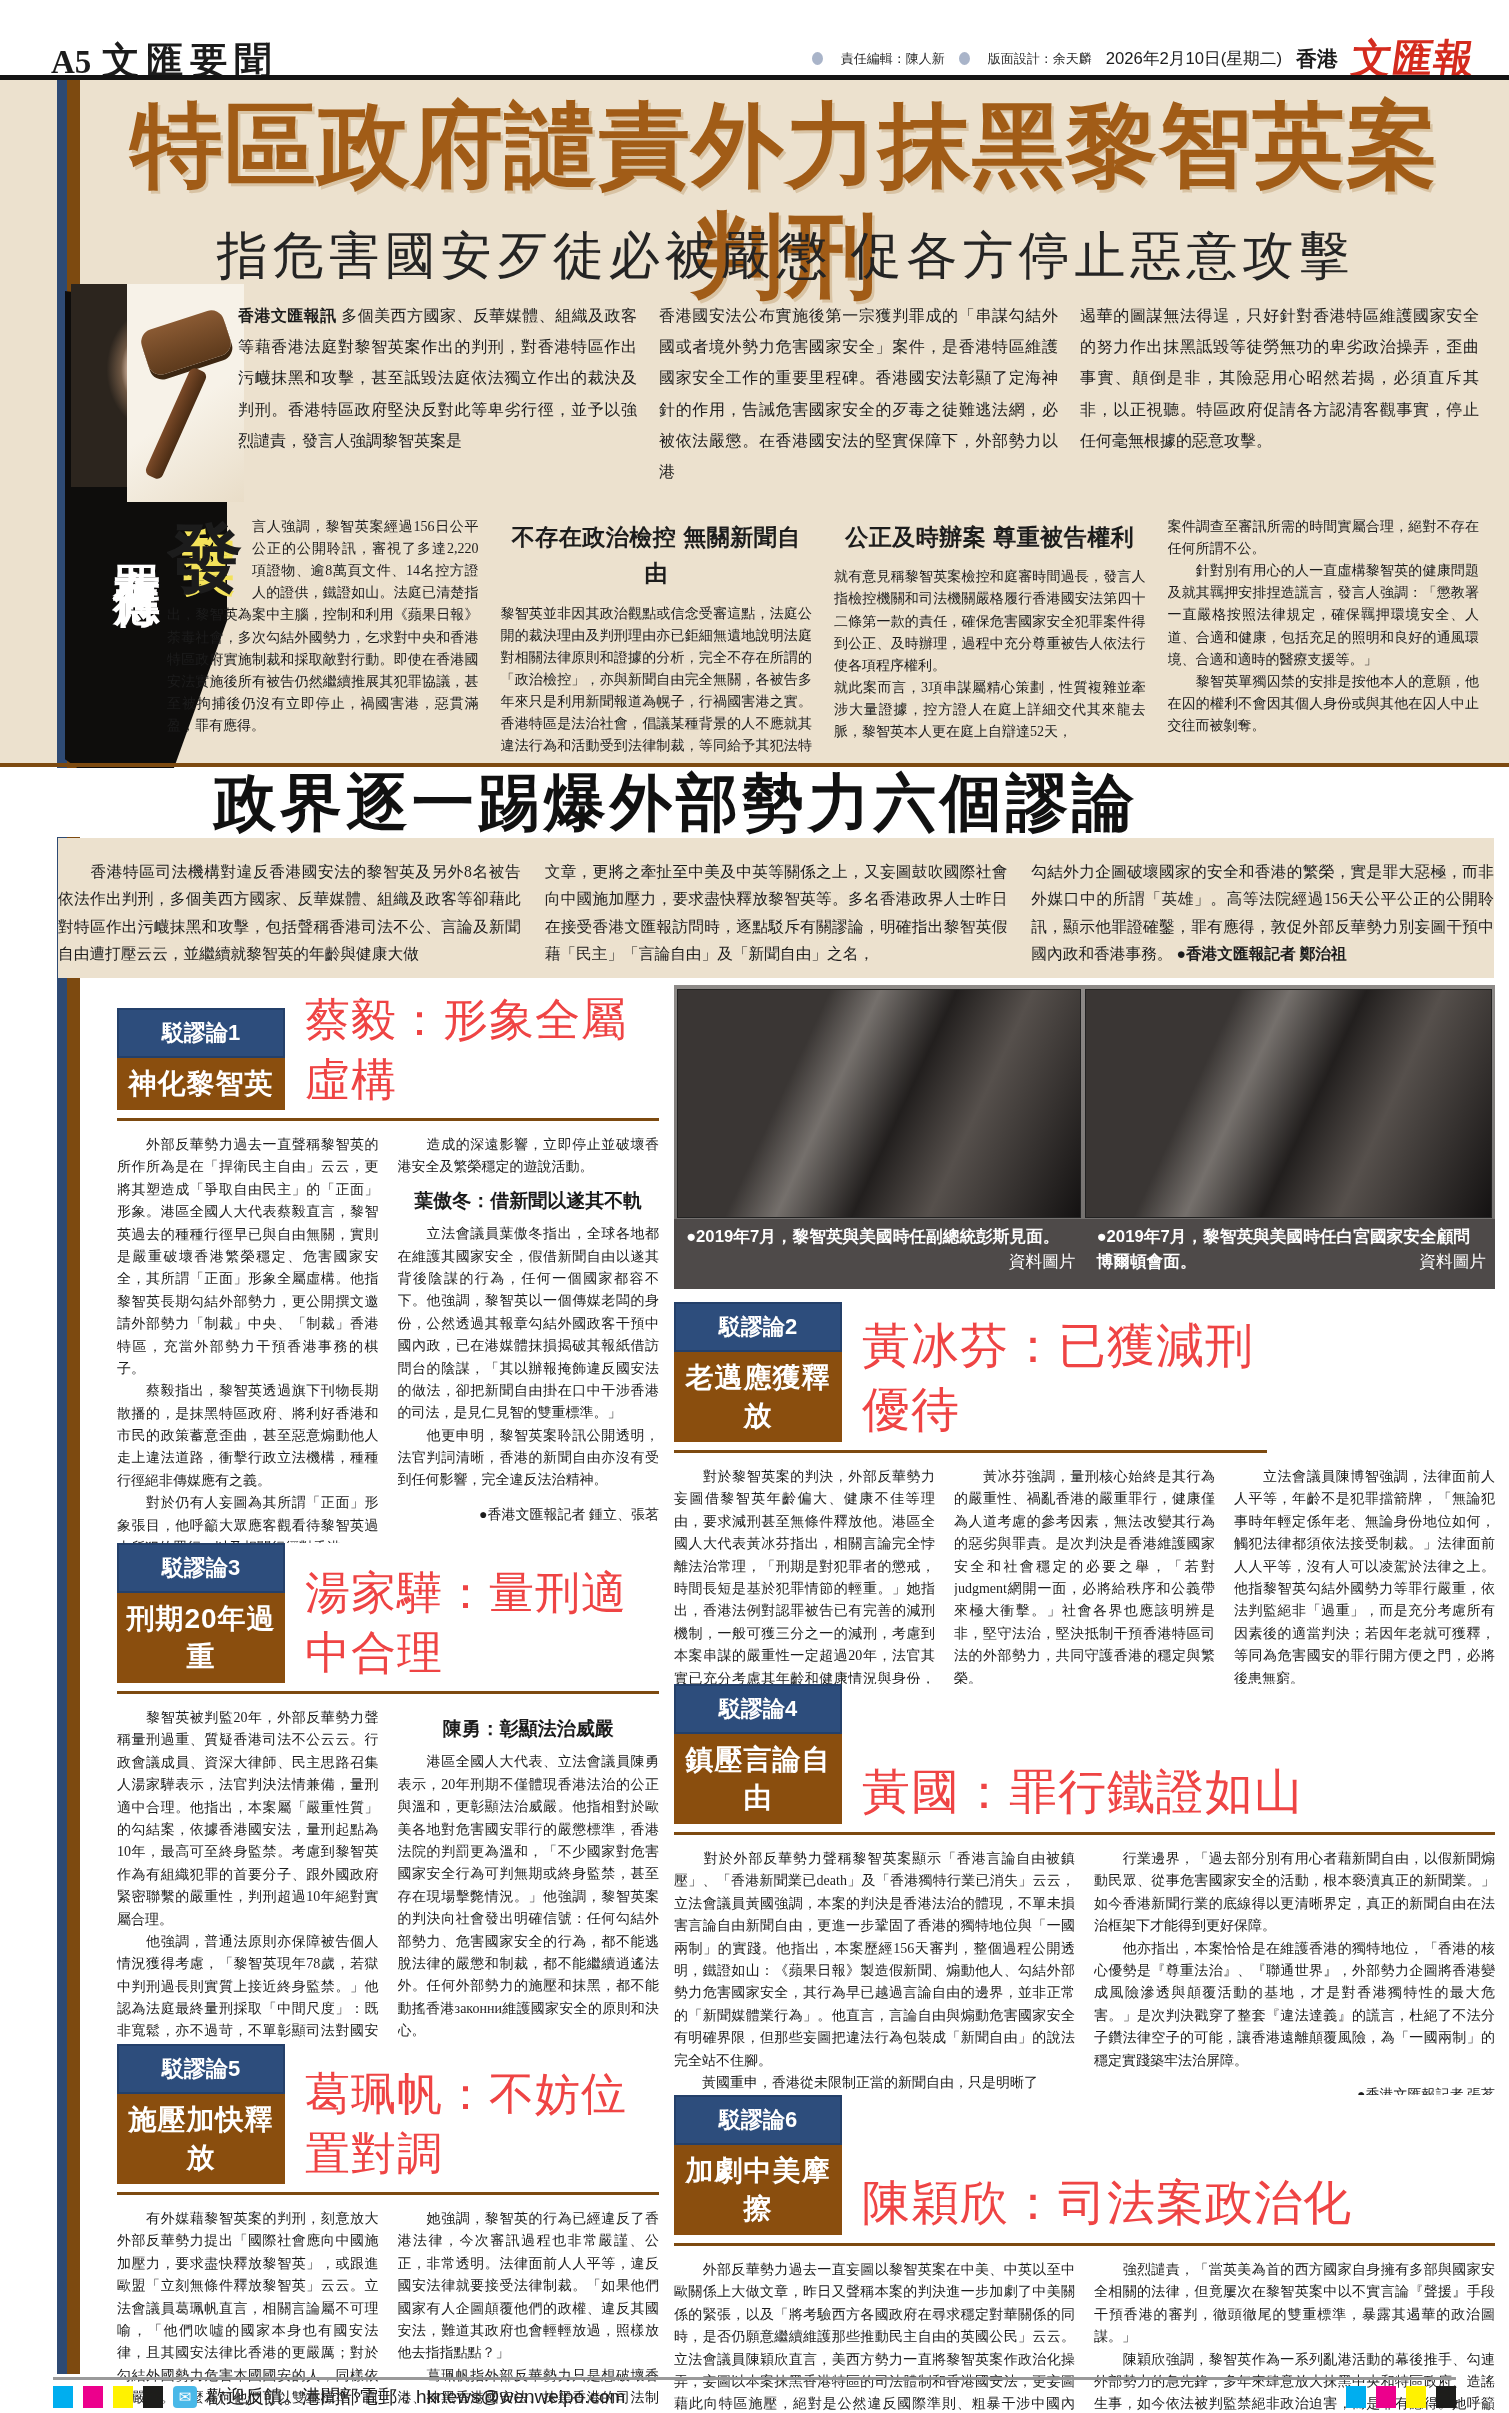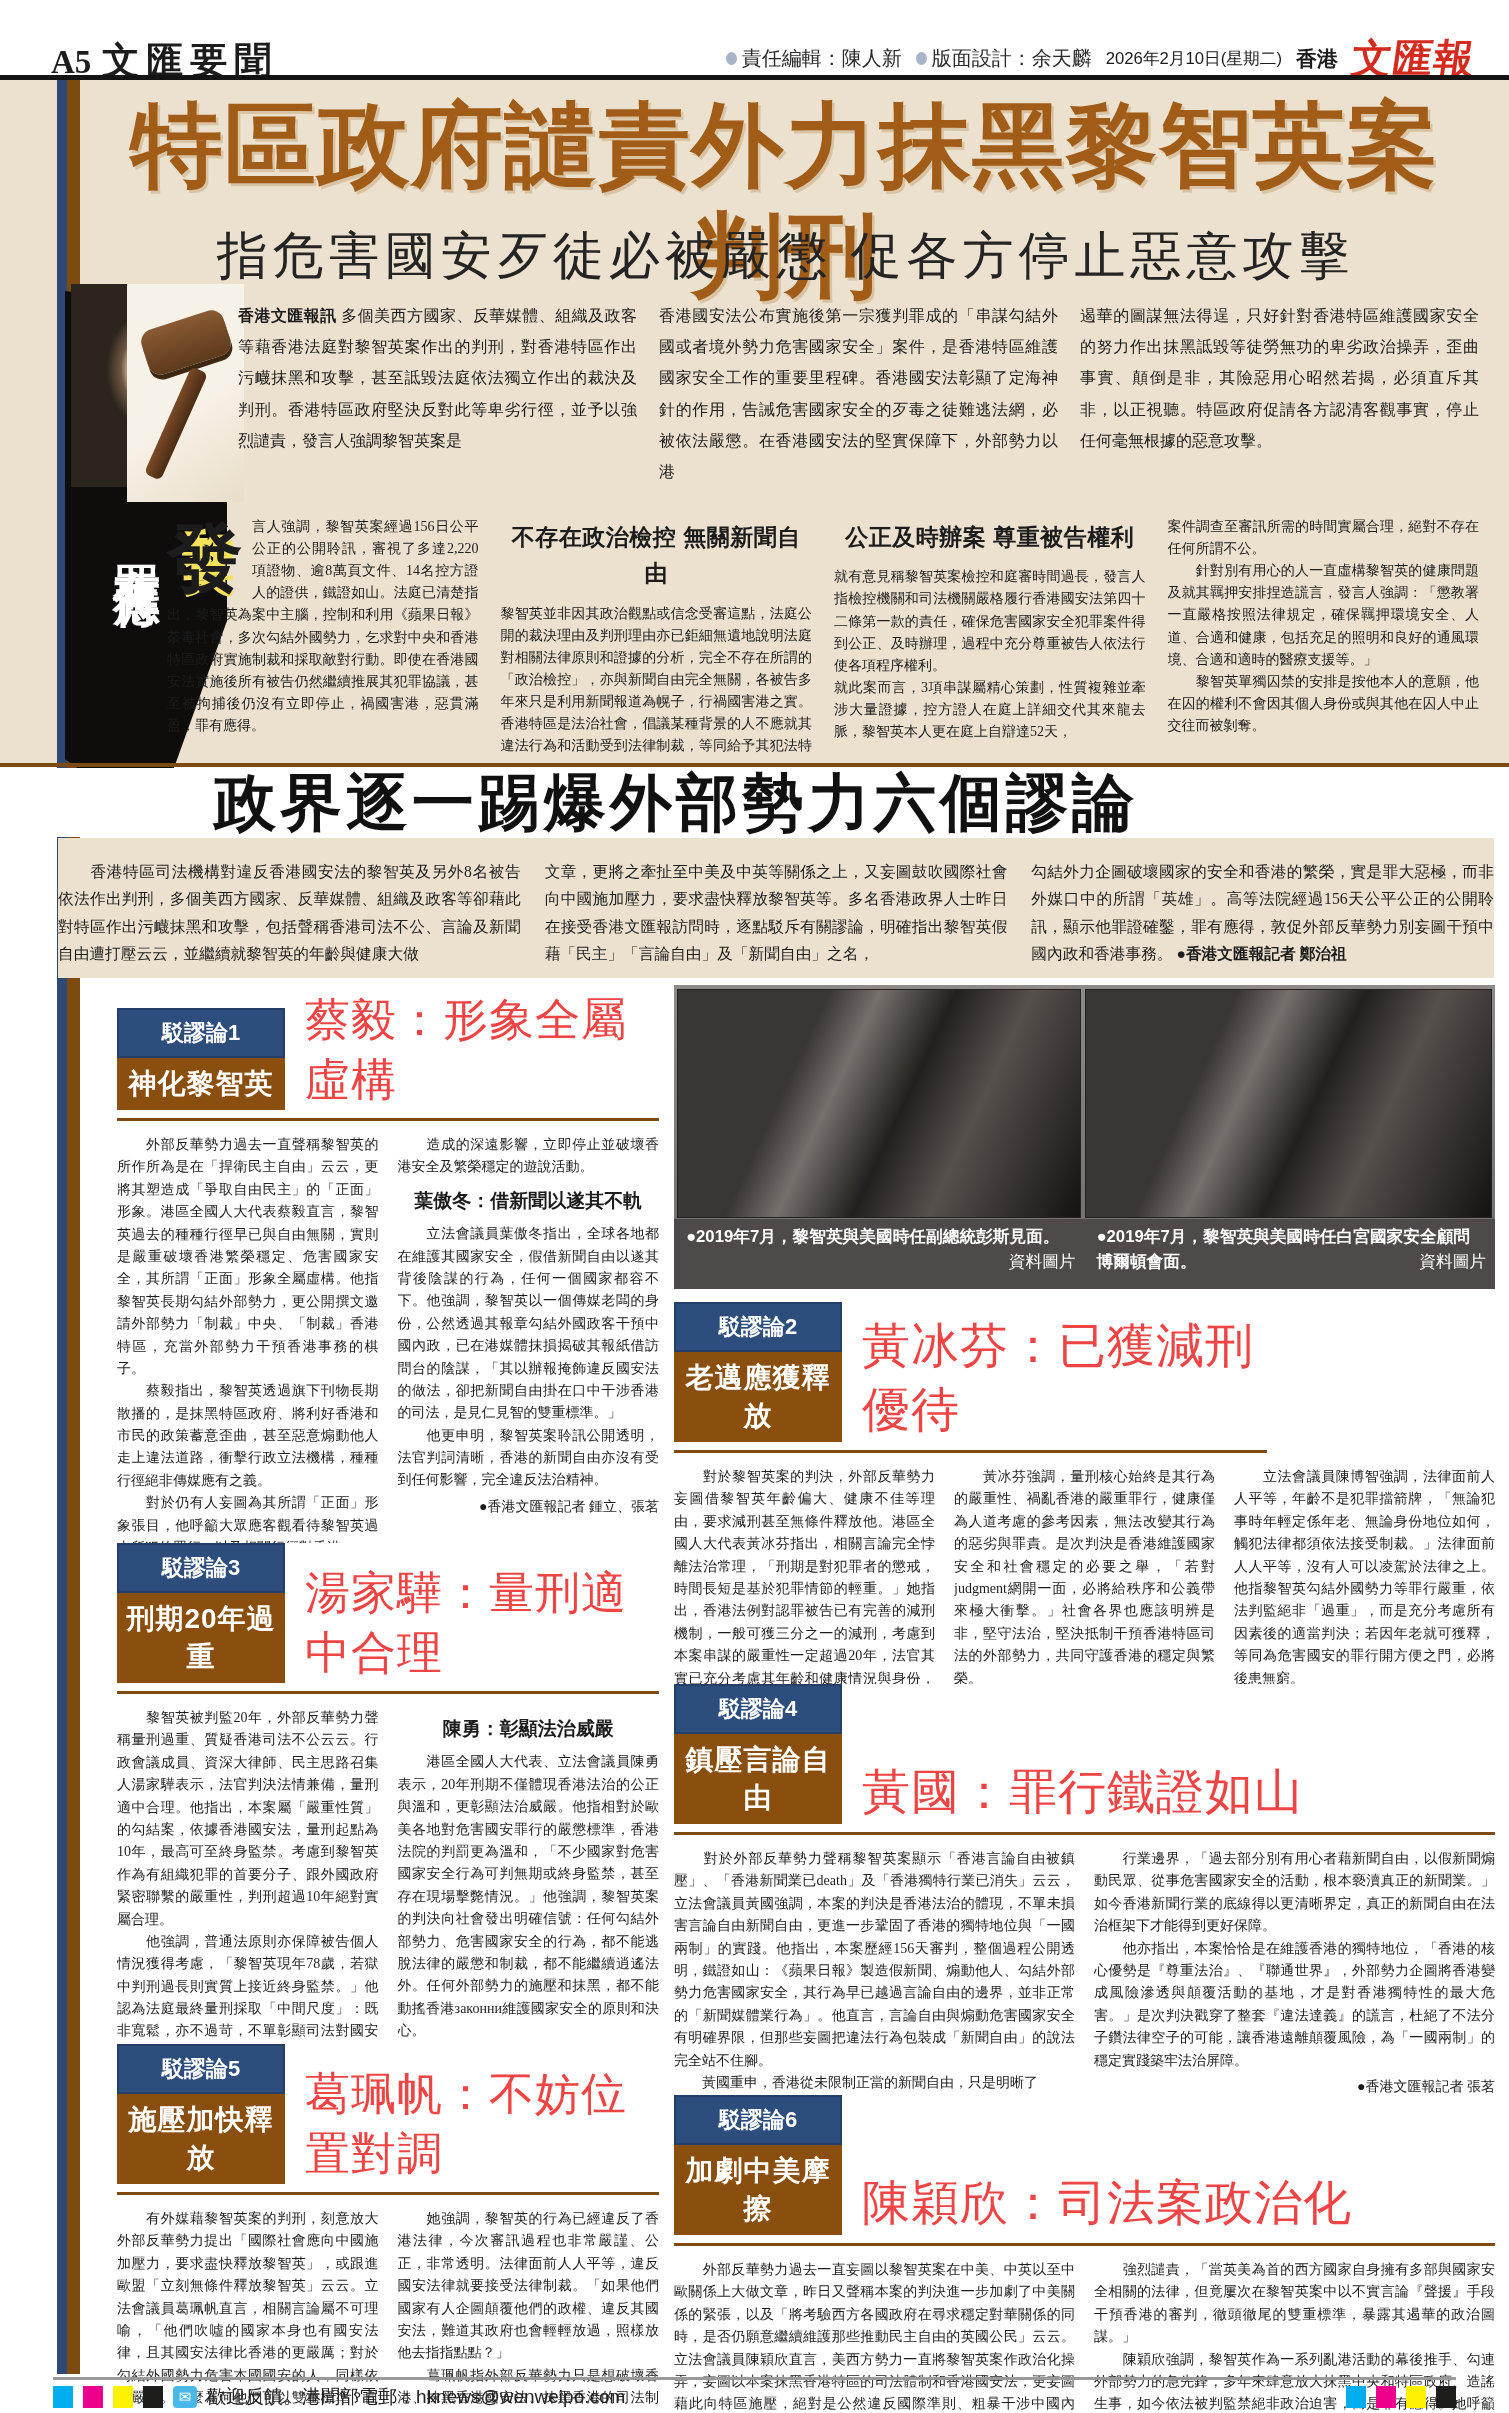--- a/index.html
+++ b/index.html
@@ -6,21 +6,21 @@
   body{width:1510px;height:2413px;background:#ffffff;font-family:"Liberation Serif",serif;color:#1c1c1c;position:relative;overflow:hidden;}
   .abs{position:absolute;}
   .prewrap{white-space:pre-line;}
   .just{text-align:justify;text-justify:inter-ideograph;}
 
   
   .hdr-left{left:51px;top:36px;display:flex;align-items:baseline;gap:11px;}
   .hdr-page{font-size:33px;font-weight:bold;}
   .hdr-section{font-size:37px;font-weight:bold;letter-spacing:7px;}
   .hdr-right{right:35px;top:31px;display:flex;align-items:center;gap:14px;font-family:"Liberation Sans",sans-serif;}
-  .hdr-meta{font-size:20px;color:#2a2a2a;display:flex;align-items:center;gap:5px;}
+  .hdr-meta{font-size:13px;color:#2a2a2a;display:flex;align-items:center;gap:18px;}
   .dot{width:11px;height:13px;border-radius:50%;background:#a9b4c9;display:inline-block;}
   .hdr-date{font-size:16.7px;color:#1c1c1c;}
   .hdr-city{font-size:21px;font-weight:bold;font-family:"Liberation Serif",serif;}
   .brand{font-size:40px;font-weight:900;color:#d42b1e;font-family:"Liberation Serif",serif;transform:skewX(-8deg);letter-spacing:1px;}
   .black-rule{left:0;top:75px;width:1510px;height:4.6px;background:#141414;}
 
   
   .topsec{left:0;top:80px;width:1510px;height:684px;background:#ece1ce;}
   .edgebar-blue{left:57px;top:80px;width:10.6px;height:2294px;background:#2e4a74;}
   .edgebar-brown{left:67px;top:80px;width:12.7px;height:2294px;background:#7d4a10;}
@@ -63,21 +63,21 @@
   .kicker{width:168px;flex:0 0 168px;font-family:"Liberation Sans",sans-serif;text-align:center;color:#fff;}
   .kicker .k1{background:#2d4d7c;border:2.5px solid #24406a;font-size:22px;font-weight:bold;padding:8px 0;}
   .kicker .k2{background:#8a4e0e;font-size:28px;font-weight:900;padding:7px 9px;letter-spacing:1px;}
   .art-hl{flex:1;text-align:left;font-family:"Liberation Sans",sans-serif;font-weight:400;color:#ef4444;letter-spacing:1px;}
   .hl-l{font-size:45px;}
   .hl-r{font-size:48px;}
   .art-rule{height:3px;background:#7d4a10;margin-top:8px;}
   .art-body{display:flex;gap:19px;margin-top:13px;}
   .art-col{flex:1;font-size:14px;line-height:1.60;overflow:hidden;}
   .subhead{font-family:"Liberation Sans",sans-serif;font-weight:bold;font-size:19px;text-align:center;margin:7px 0;}
-  .byline{text-align:right;font-size:14px;margin-top:4px;}
+  .byline{text-align:right;font-size:14px;margin-top:12px;}
 
   
   .photos{left:674px;top:985px;width:821px;height:304px;background:linear-gradient(#8d8a88,#6d6a68);}
   .photo{position:absolute;top:4px;height:227px;background:
      linear-gradient(115deg,#3a3634 0 30%,#75706c 40%,#221f1e 55%,#56504c 70%,#141212 100%);border:1px solid #222;}
   .photo.p1{left:3px;width:402px;}
   .photo.p2{left:411px;width:405px;}
   .cap-row{position:absolute;left:0;top:234px;width:821px;height:70px;background:#4e4a49;display:flex;}
   .cap{flex:1;color:#fff;font-size:16.7px;font-weight:bold;line-height:1.5;padding:5px 9px 0 12px;font-family:"Liberation Sans",sans-serif;}
   .credit{float:right;font-weight:normal;}

